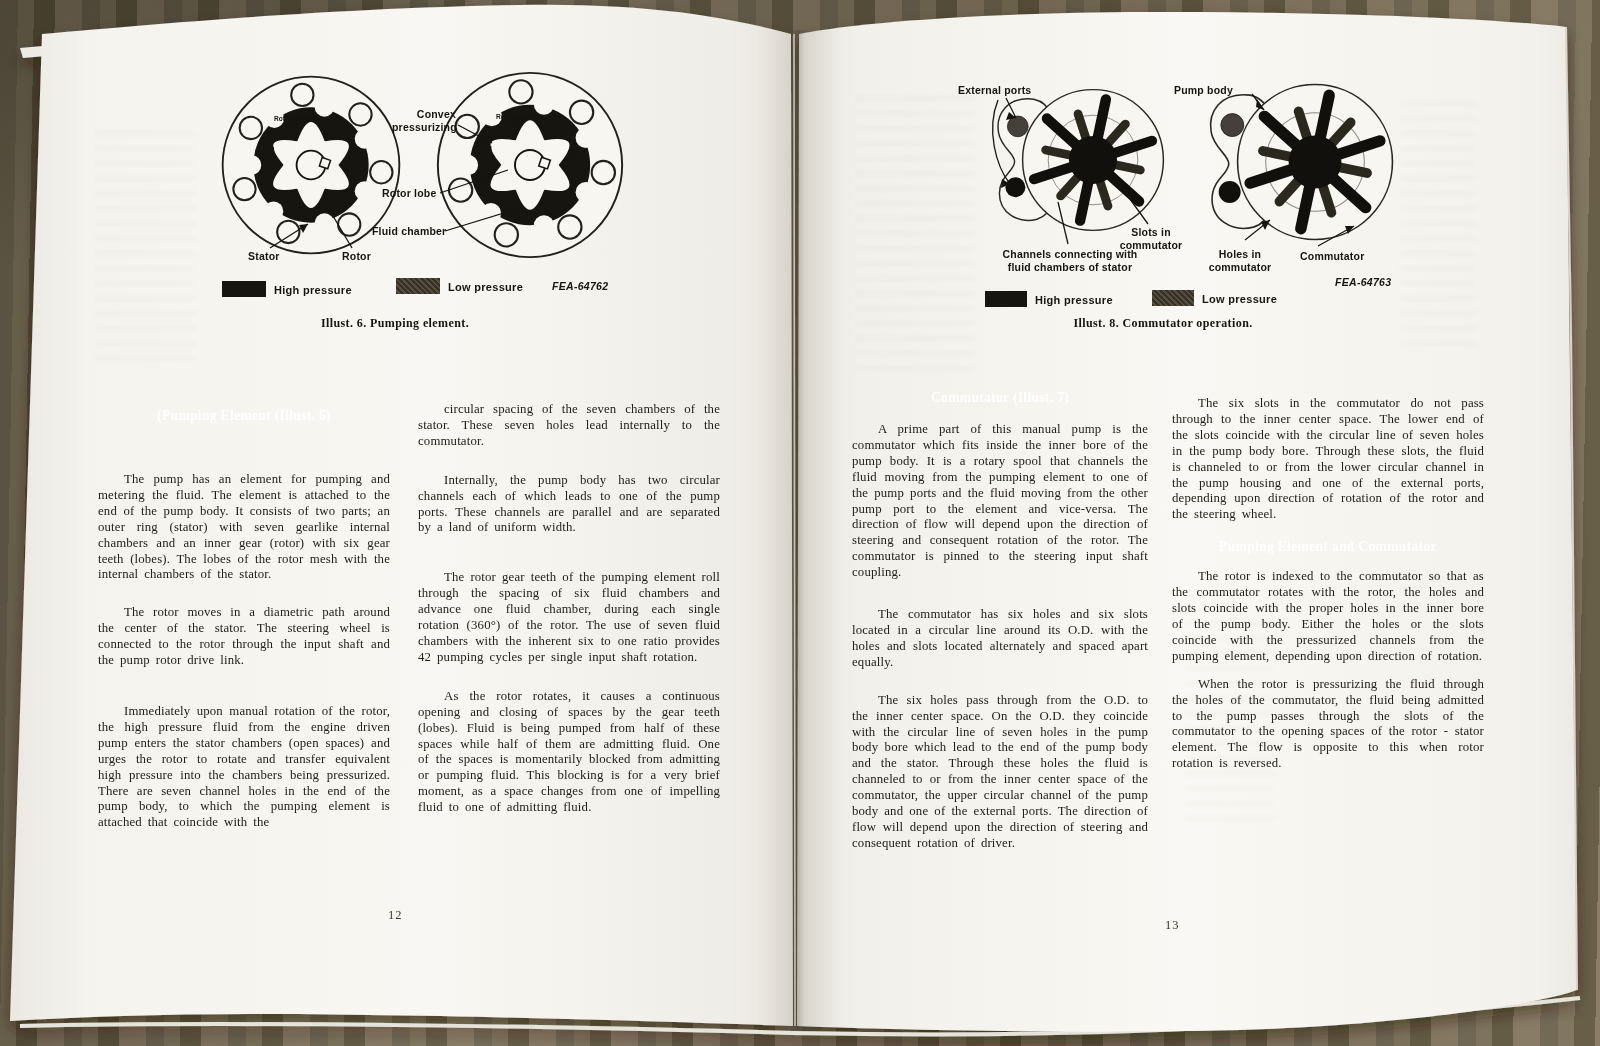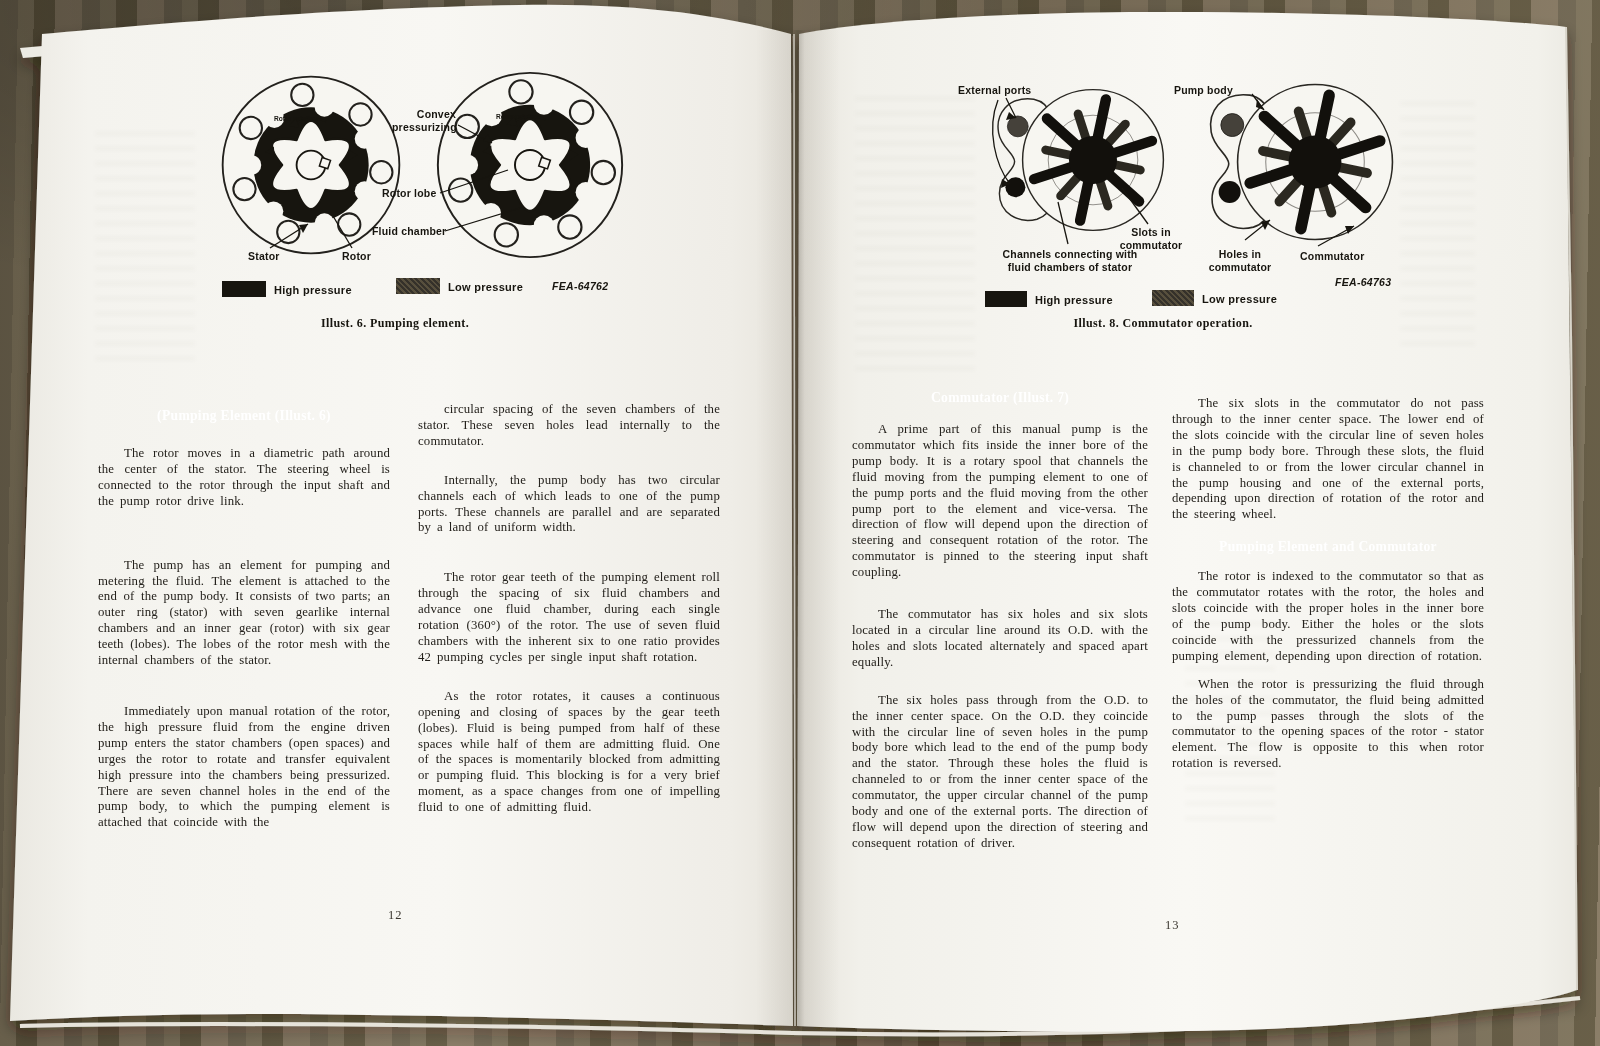--- a/index.html
+++ b/index.html
@@ -204,22 +204,22 @@
 
   <div class="swatch" style="left:222px;top:281px"></div>
   <div class="legendtext" style="left:274px;top:284px">High pressure</div>
   <div class="swatch low" style="left:396px;top:278px"></div>
   <div class="legendtext" style="left:448px;top:281px">Low pressure</div>
   <div class="fea" style="left:552px;top:280px">FEA-64762</div>
   <div class="caption" style="left:250px;top:316px;width:290px">Illust. 6.  Pumping element.</div>
 
   <div class="col" style="left:98px;top:408px;width:292px">
     <h3 class="headline">(Pumping Element (Illust. 6)</h3>
+    <p class="para" style="margin-top:48px">The pump has an element for pumping and metering the fluid.  The element is attached to the end of the pump body.  It consists of two parts; an outer ring (stator) with seven gearlike internal chambers and an inner gear (rotor) with six gear teeth (lobes).  The lobes of the rotor mesh with the internal chambers of the stator.</p>
     <p class="para" style="margin-top:22px">The rotor moves in a diametric path around the center of the stator.  The steering wheel is connected to the rotor through the input shaft and the pump rotor drive link.</p>
-    <p class="para" style="margin-top:48px">The pump has an element for pumping and metering the fluid.  The element is attached to the end of the pump body.  It consists of two parts; an outer ring (stator) with seven gearlike internal chambers and an inner gear (rotor) with six gear teeth (lobes).  The lobes of the rotor mesh with the internal chambers of the stator.</p>
     <p class="para" style="margin-top:35px">Immediately upon manual rotation of the rotor, the high pressure fluid from the engine driven pump enters the stator chambers (open spaces) and urges the rotor to rotate and transfer equivalent high pressure into the chambers being pressurized.  There are seven channel holes in the end of the pump body, to which the pumping element is attached that coincide with the</p>
   </div>
   <div class="col" style="left:418px;top:402px;width:302px">
     <p class="para" style="margin-top:0">circular spacing of the seven chambers of the stator.  These seven holes lead internally to the commutator.</p>
     <p class="para" style="margin-top:23px">Internally, the pump body has two circular channels each of which leads to one of the pump ports.  These channels are parallel and are separated by a land of uniform width.</p>
     <p class="para" style="margin-top:34px">The rotor gear teeth of the pumping element roll through the spacing of six fluid chambers and advance one fluid chamber, during each single rotation (360°) of the rotor.  The use of seven fluid chambers with the inherent six to one ratio provides 42 pumping cycles per single input shaft rotation.</p>
     <p class="para" style="margin-top:23px">As the rotor rotates, it causes a continuous opening and closing of spaces by the gear teeth (lobes).  Fluid is being pumped from half of these spaces while half of them are admitting fluid.  One of the spaces is momentarily blocked from admitting or pumping fluid.  This blocking is for a very brief moment, as a space changes from one of impelling fluid to one of admitting fluid.</p>
   </div>
   <div class="pagenum" style="left:388px;top:908px">12</div>
 

